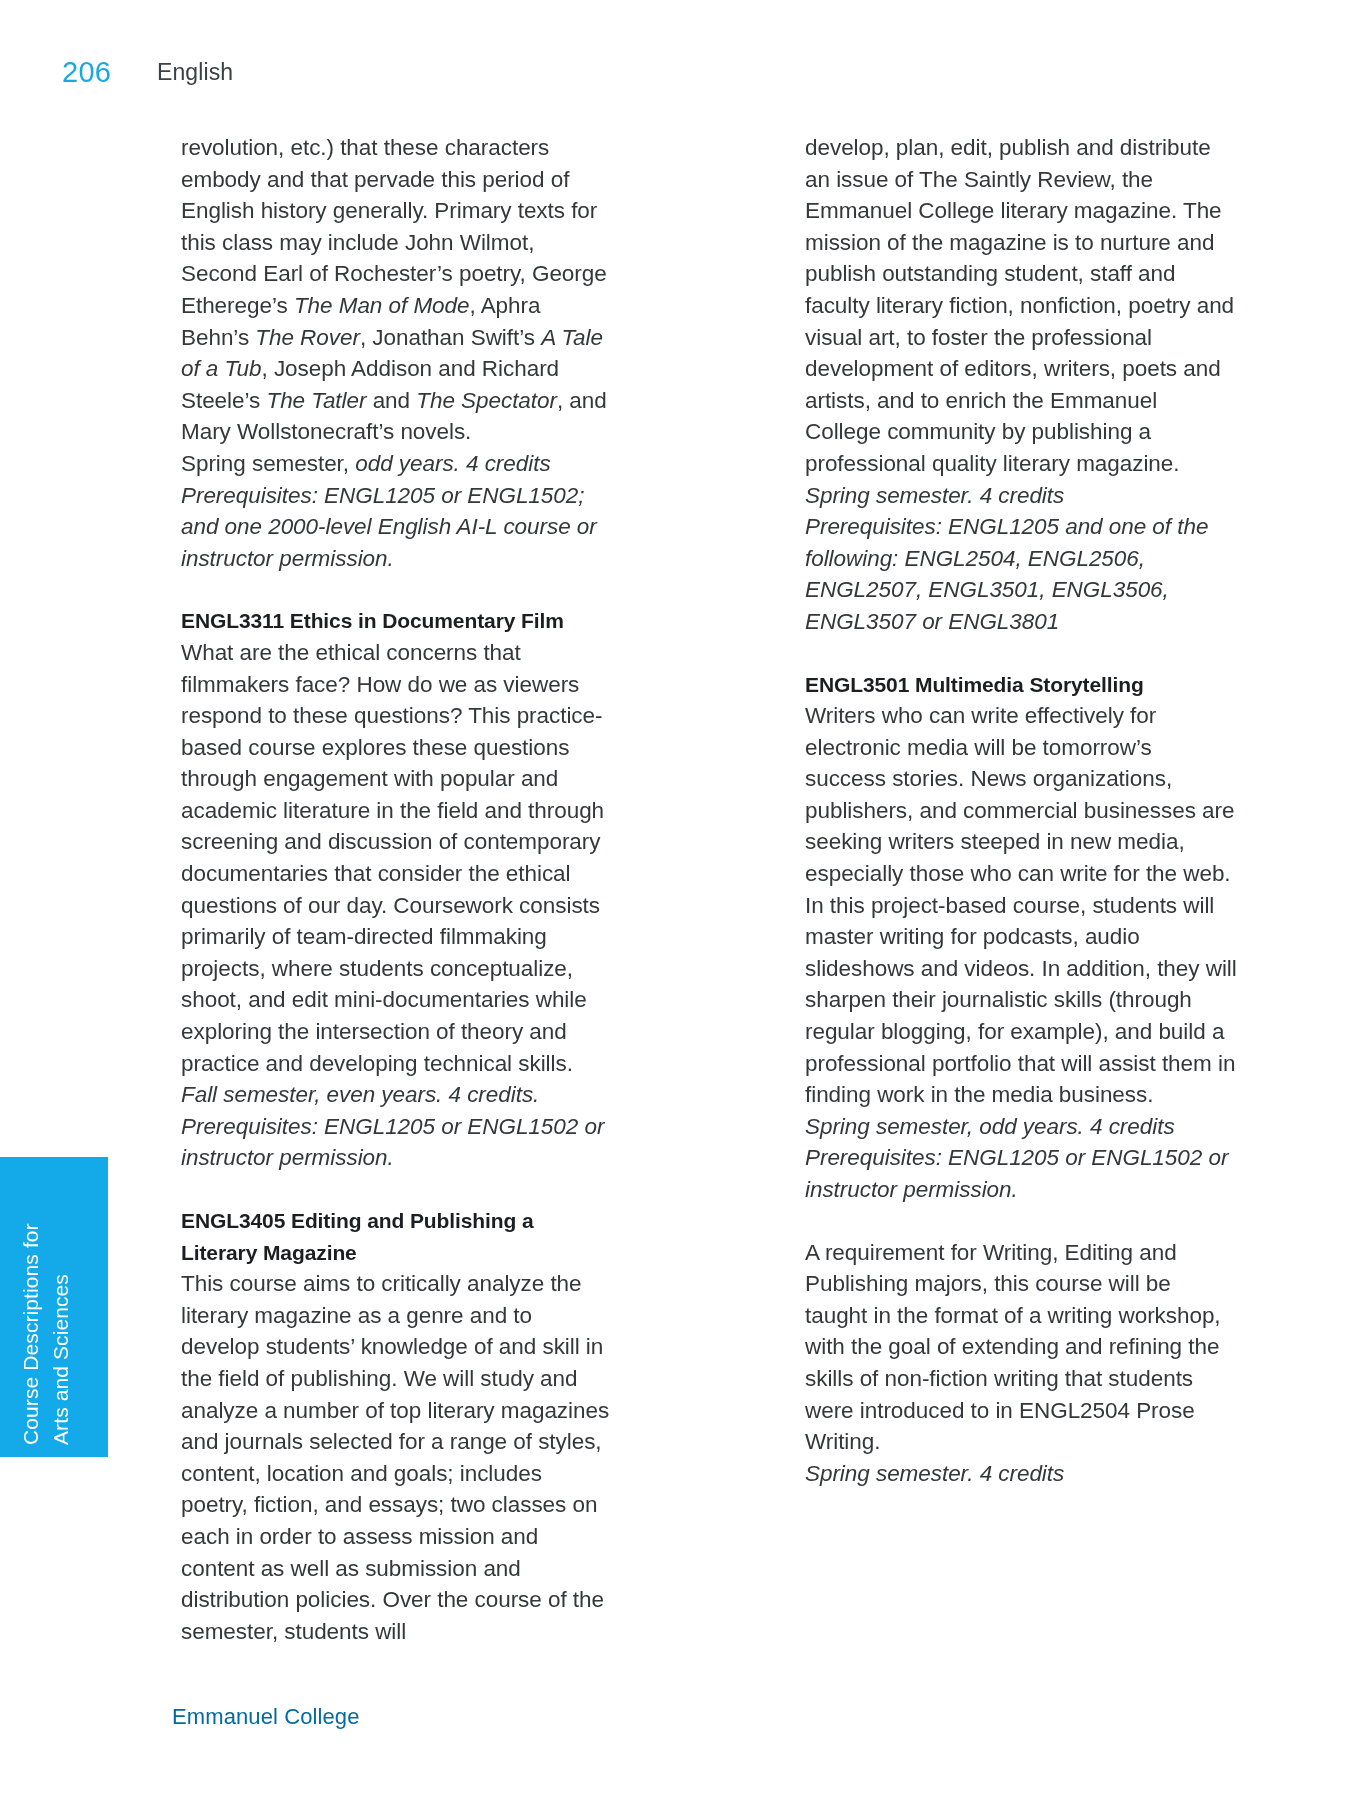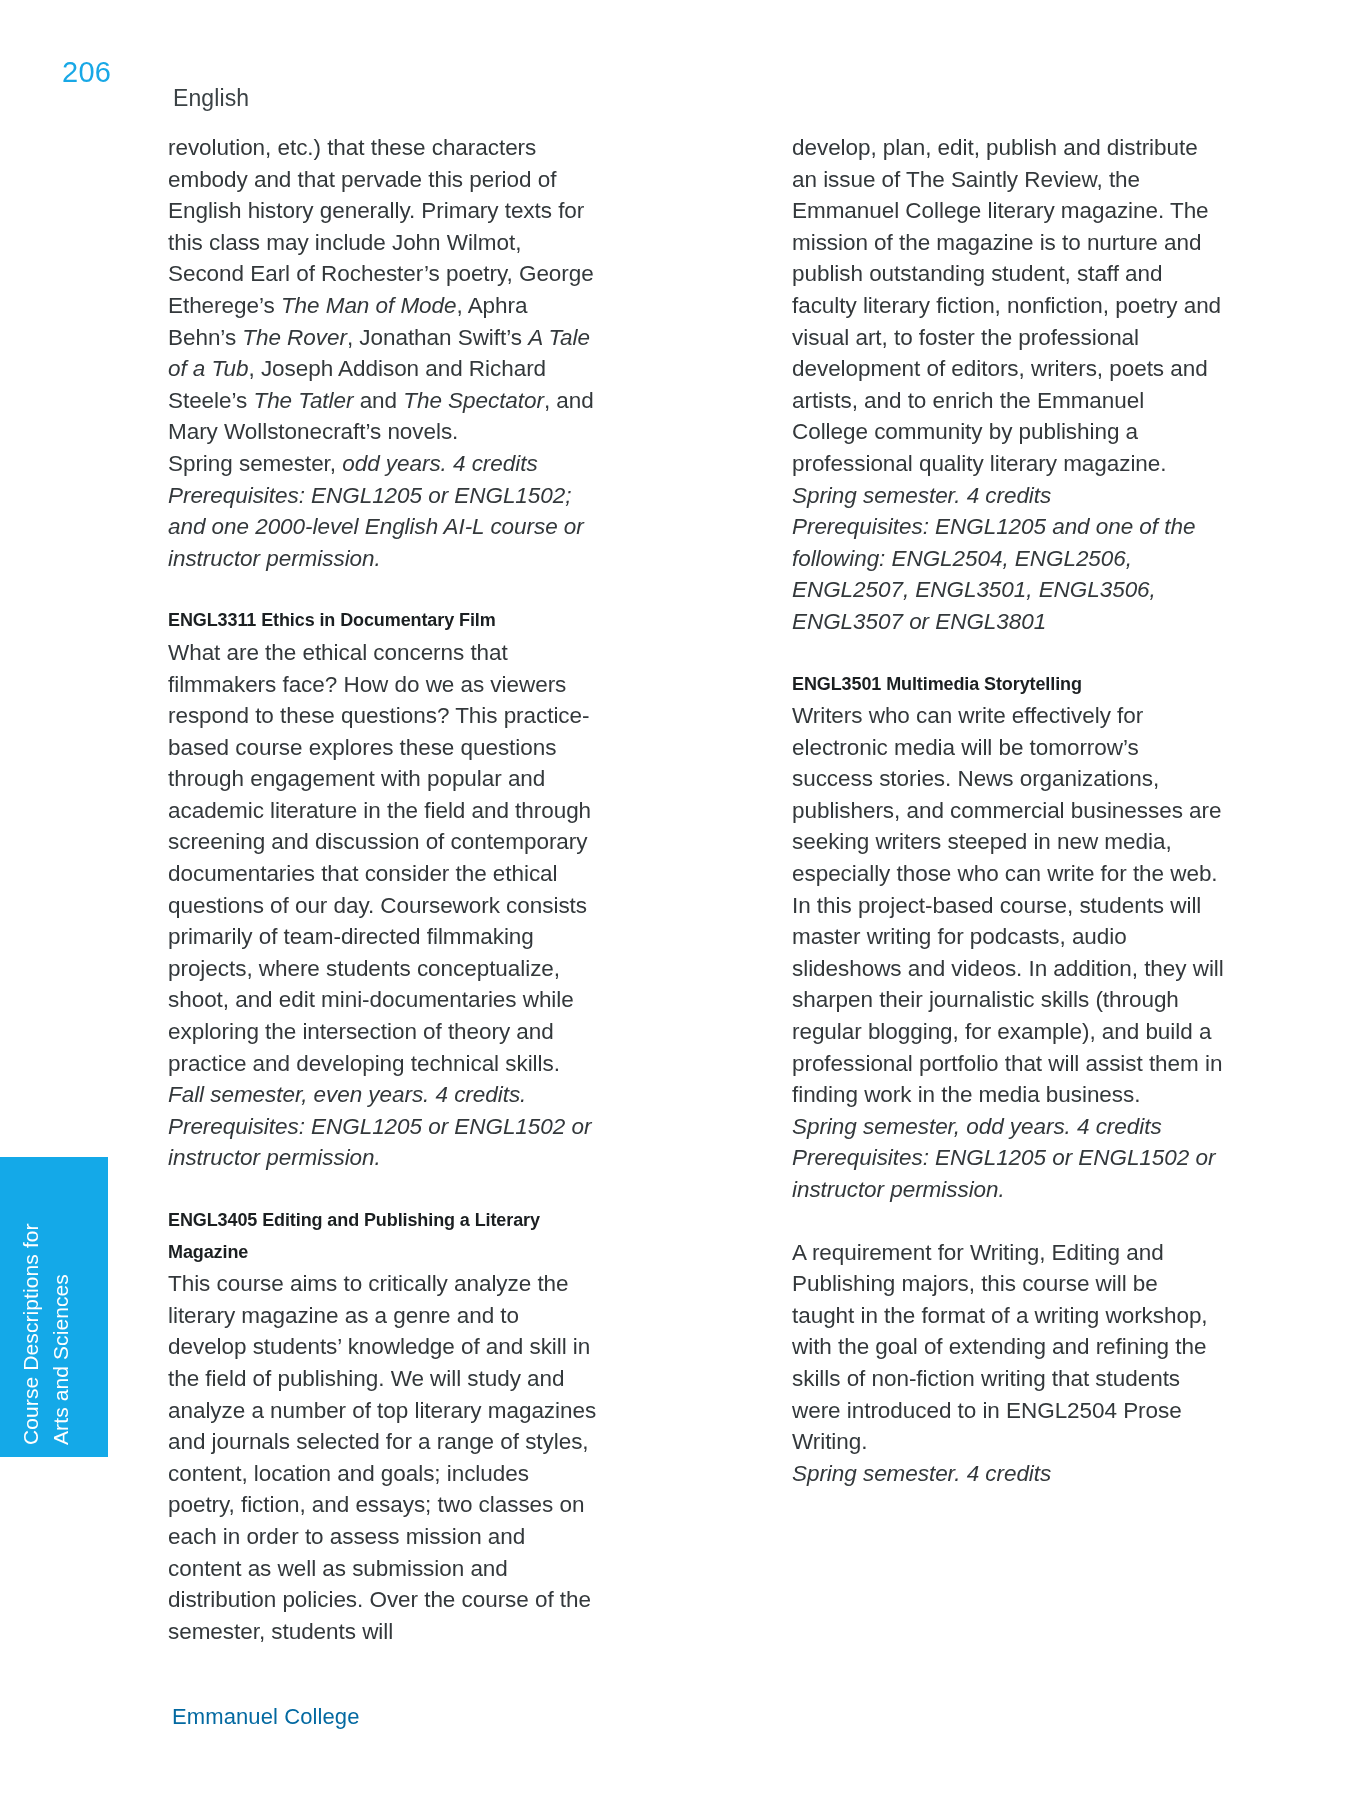--- a/index.html
+++ b/index.html
@@ -35,28 +35,27 @@
     left: 62px;
     top: 0;
     font-size: 29px;
     letter-spacing: 0.3px;
     color: #18a8e6;
     font-weight: 400;
     line-height: 1;
   }
   .running-head {
     position: absolute;
-    left: 173px;
+    left: 157px;
     top: 3px;
     font-size: 23px;
     color: #3b4245;
     font-weight: 400;
     line-height: 1;
     letter-spacing: 0.1px;
-    margin-top: 26px;
   }
 
   
   .thumb-tab {
     position: absolute;
     left: 0;
     top: 1157px;
     width: 108px;
     height: 300px;
     background: #14a9e8;
@@ -81,21 +80,21 @@
     color: #ffffff;
     font-size: 21px;
     line-height: 30px;
     white-space: nowrap;
     letter-spacing: 0.1px;
   }
 
   
   .columns {
     position: absolute;
-    left: 168px;
+    left: 181px;
     top: 132px;
     width: 1056px;
     display: flex;
     gap: 0;
   }
   .col {
     width: 432px;
     box-sizing: border-box;
   }
   .col.left  { margin-right: 192px; }
@@ -114,21 +113,21 @@
     color: #33383b;
   }
   .course {
     margin: 0;
   }
   .course + .course {
     margin-top: 31px;
   }
   h3.course-title {
     margin: 0;
-    font-size: 18px;
+    font-size: 21px;
     line-height: 31.6px;
     font-weight: 700;
     color: #1b1f21;
     letter-spacing: -0.1px;
   }
   em.ital { font-style: italic; }
 
   
   .page-footer {
     position: absolute;

